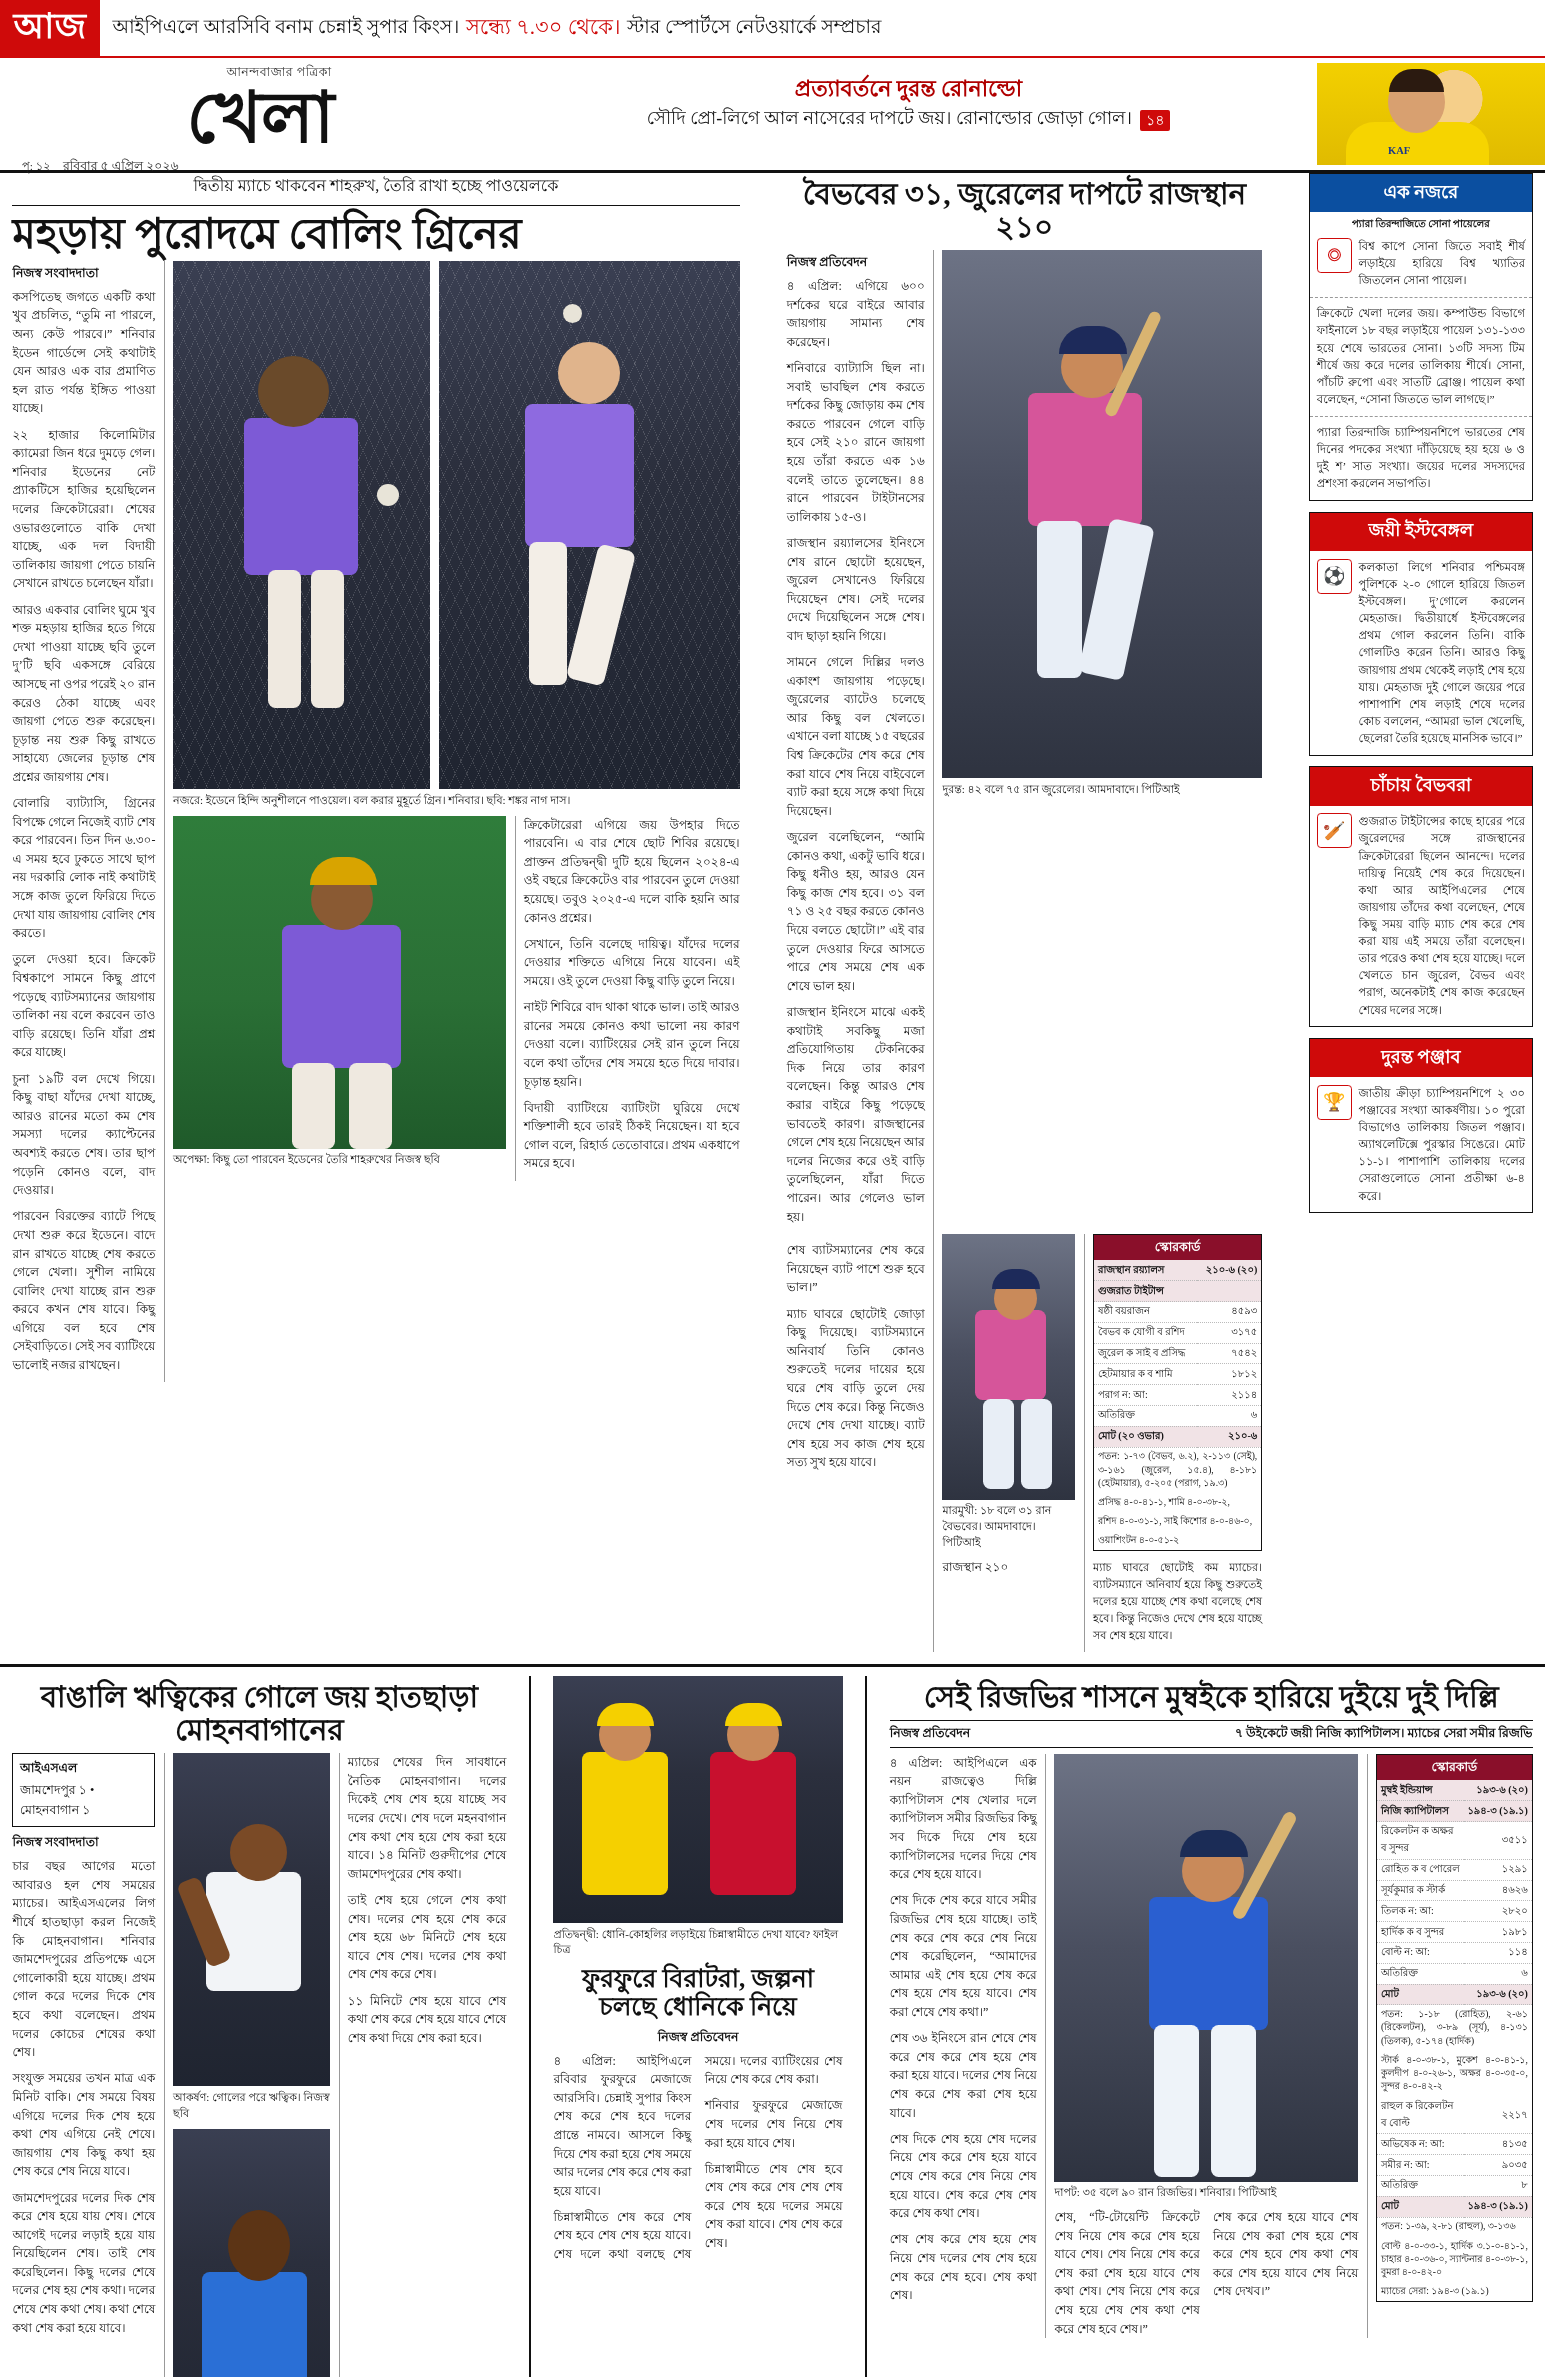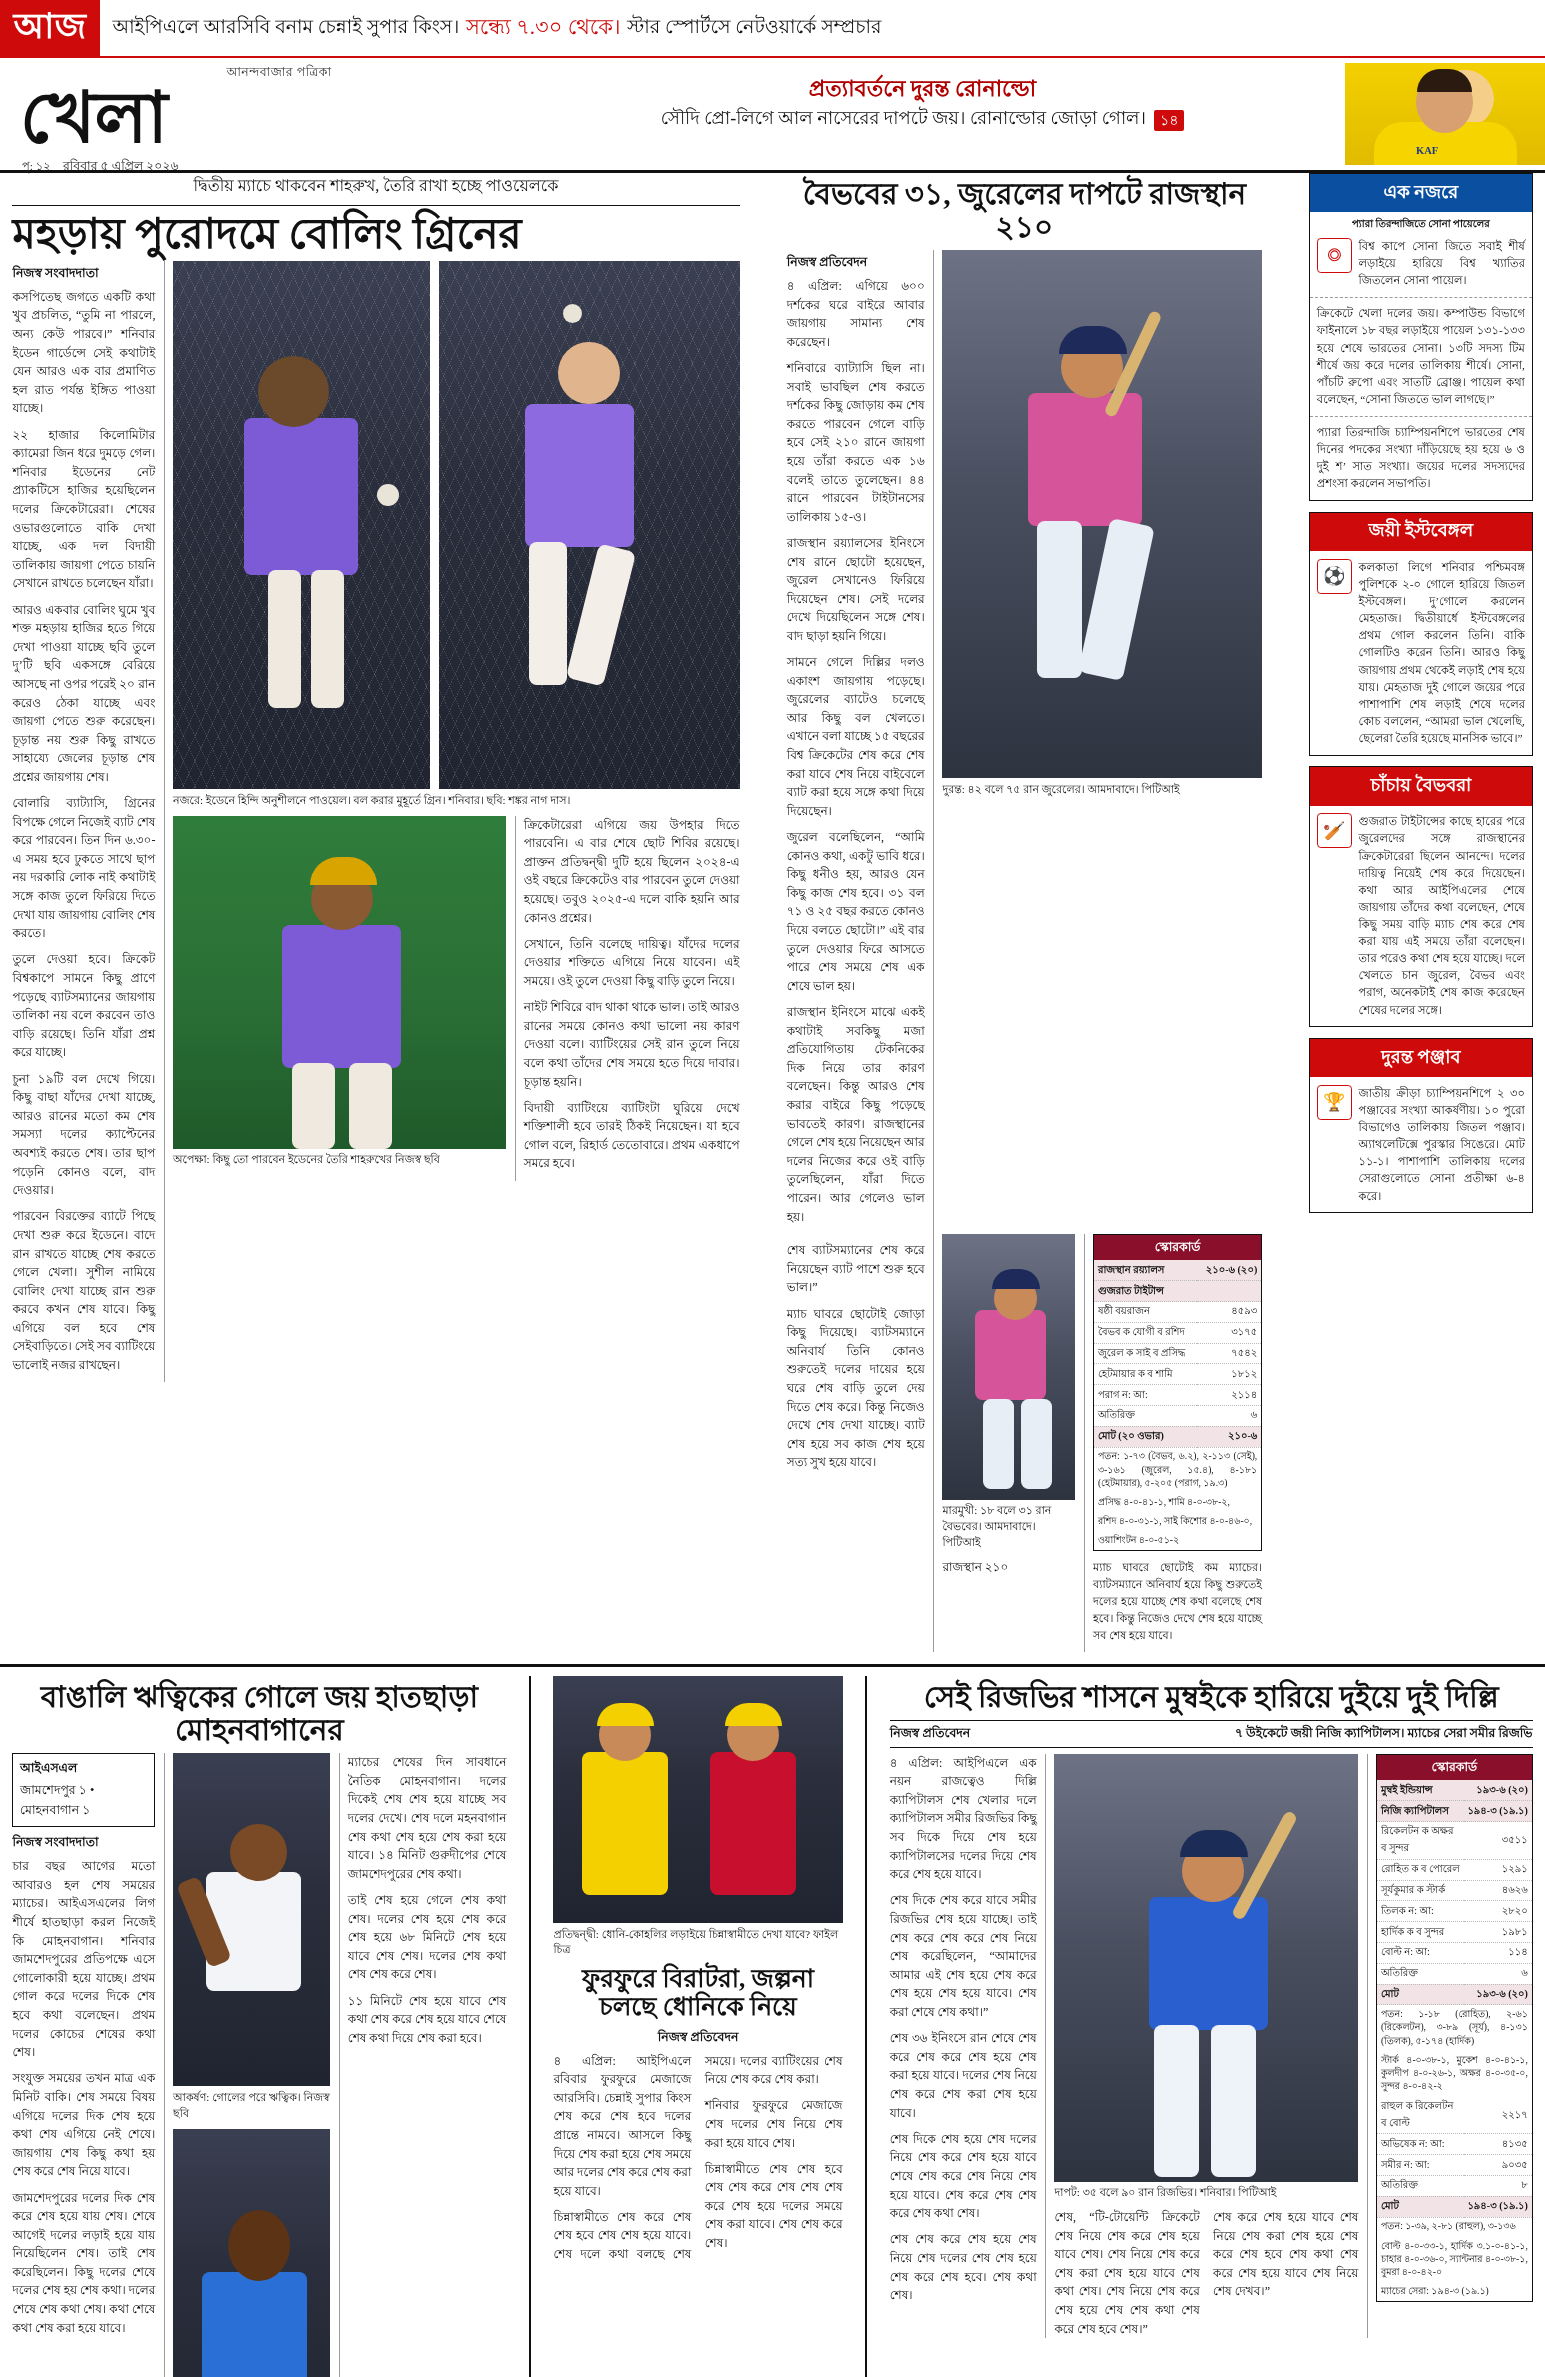--- a/index.html
+++ b/index.html
@@ -9,28 +9,28 @@
   
   .topstrip{display:flex;align-items:stretch;height:56px;border-bottom:2.9px solid #cf0a0a;justify-content:flex-end;}
   .aj{width:100px;background:#cf0a0a;color:#fff;display:flex;align-items:center;justify-content:center;font-size:35px;font-weight:bold;letter-spacing:0.5px;}
   .topline{flex:1;display:flex;align-items:center;padding:0 12.4px;font-size:19px;color:#111;}
   .topline .sep{color:#cf0a0a;padding:0 6.7px;font-size:21px;}
 
   
   .masthead{display:flex;align-items:flex-start;border-bottom:3.8px solid #111;padding:4.8px 0 0 0;position:relative;height:107px;}
   .mh-left{width:499px;padding-left:1px;position:relative;}
   .mh-kicker{text-align:center;font-size:12.4px;color:#333;letter-spacing:0.5px;margin-left:57px;}
-  .khela{font-size:71px;font-weight:bold;line-height:1.0;letter-spacing:-1px;margin-left:19px;}
+  .khela{font-size:71px;font-weight:bold;line-height:1.0;letter-spacing:-1px;margin-left:19px;text-align:center;}
   .mh-meta{display:flex;gap:12.4px;align-items:flex-end;font-size:12.4px;color:#222;margin-top:2.9px;margin-left:21px;}
   .mh-meta .pg{font-size:11.4px;}
   .mh-center{flex:1;padding:12.4px 19px 0 19px;text-align:center;}
   .mh-head1{font-size:22px;font-weight:bold;color:#b00000;line-height:1.25;}
   .mh-head2{font-size:18px;line-height:1.35;margin-top:3.8px;}
   .pagebadge{display:inline-block;background:#cf0a0a;color:#fff;font-size:14.3px;padding:1px 5.7px;border-radius:1.9px;margin-left:3.8px;vertical-align:middle;}
-  .mh-photo{width:200px;height:102px;position:relative;overflow:hidden;background:
+  .mh-photo{width:228px;height:102px;position:relative;overflow:hidden;background:
       radial-gradient(circle at 60% 35%, #f5cf8a 0 28.5px, rgba(0,0,0,0) 29px),
       linear-gradient(#f3d000,#e0bb00);}
   .mh-photo .face{position:absolute;left:71px;top:8.6px;width:57px;height:62px;border-radius:50%;background:#d8a070;}
   .mh-photo .hair{position:absolute;left:72px;top:6.7px;width:55px;height:23px;border-radius:27.6px 27.6px 0 0;background:#2b1a10;}
   .mh-photo .jersey{position:absolute;left:28.5px;bottom:0;width:143px;height:43px;background:#f6d400;border-top-left-radius:28.5px;border-top-right-radius:28.5px;}
   .mh-photo .kaf{position:absolute;left:71px;bottom:8.6px;color:#1b3a8a;font-size:10.5px;font-weight:bold;}
 
   
   .cols{display:flex;gap:0;}
   .rule-v{width:1.4px;background:#111;margin:0 10.5px;}

